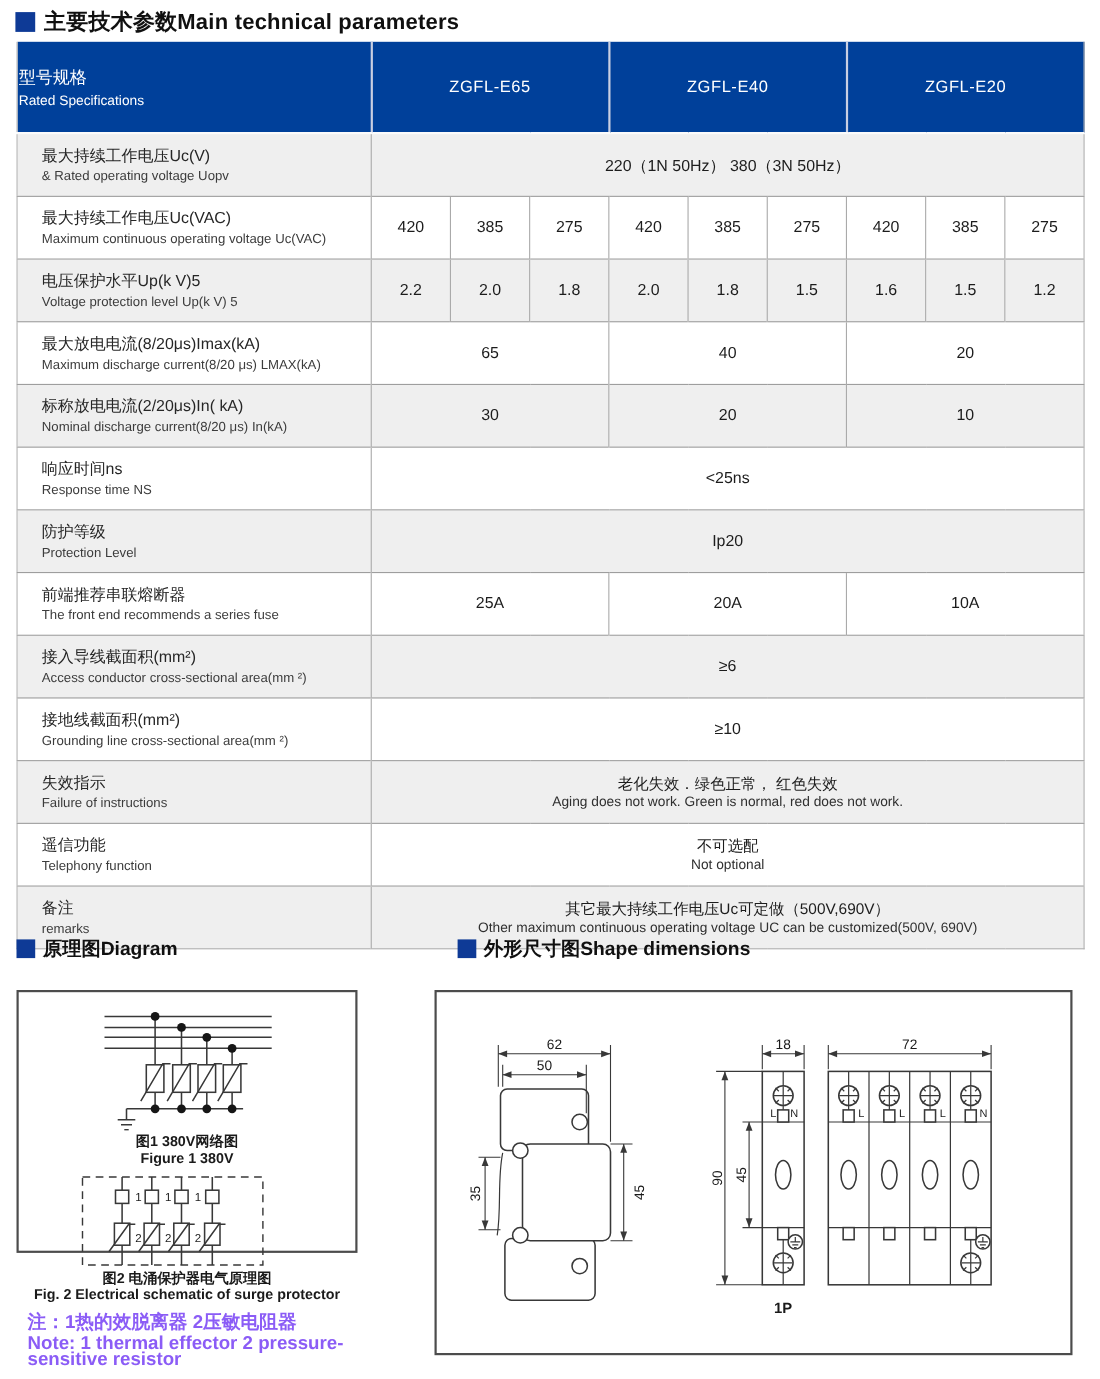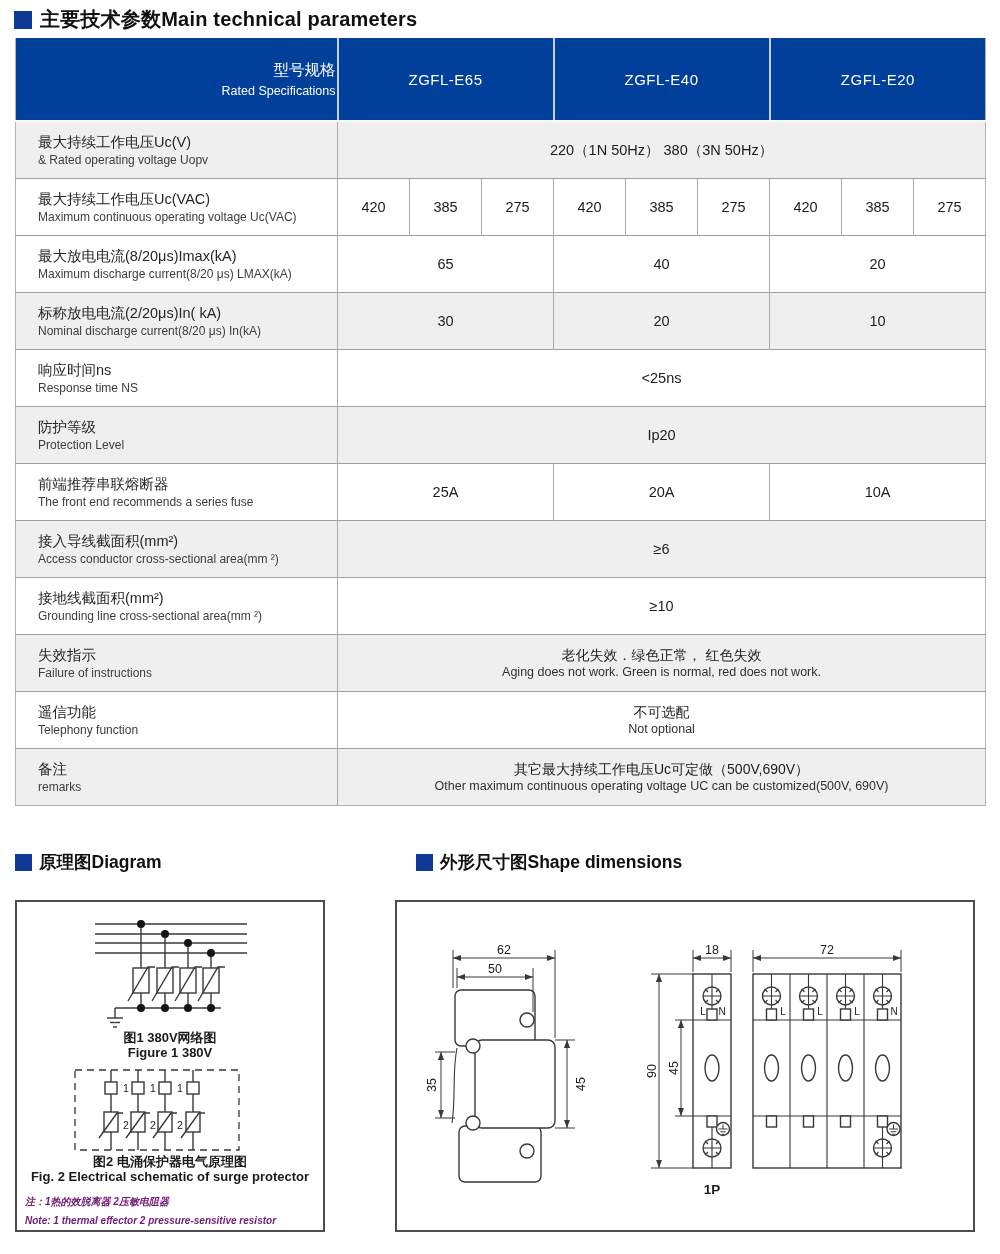--- a/index.html
+++ b/index.html
@@ -11,43 +11,43 @@
   .main-head{position:absolute;left:14px;top:6px;}
   .main-head .txt{margin-left:8px;font-size:20px;font-weight:bold;color:#101010;letter-spacing:.2px;}
   .sub-head .sq{width:17px;height:17px;}
   .sub-head .txt{margin-left:7px;font-size:17.5px;font-weight:bold;color:#101010;}
   .diagram-head{position:absolute;left:15px;top:850px;}
   .shape-head{position:absolute;left:380px;top:850px;padding-left:36px;}
   
   table.params{position:absolute;left:15px;top:38px;width:970px;border-collapse:collapse;
                table-layout:fixed;border:1px solid #b3b3b3;border-top:none;}
   thead th{background:var(--accent,#00409a);color:#fff;height:80px;font-weight:normal;vertical-align:middle;}
-  th.label{text-align:right;}
+  th.label{text-align:left;}
   .th-zh{font-size:15.5px;}
   .th-en{font-size:12.5px;margin-top:3px;}
   th.model{font-size:15px;letter-spacing:.5px;border-left:2px solid #c9cfe2;}
   thead th{border-bottom:2px solid #fbfbfb;}
   tbody td{border-top:1px solid #9e9e9e;height:54px;vertical-align:middle;background:#fff;}
   tbody tr.shade td{background:var(--shade,#efefef);}
   td.label-cell{padding-left:22px;}
   .lab-zh{font-size:14.5px;color:#262626;line-height:19px;}
   .lab-en{font-size:12px;color:#3c3c3c;line-height:15px;margin-top:1px;}
   td.val{border-left:1px solid #aaaaaa;text-align:center;font-size:14.5px;color:#1c1c1c;padding:0 4px;}
   td.val .v-zh{font-size:14px;line-height:18px;}
   td.val .v-en{font-size:12.5px;line-height:16px;color:#303030;}
   
   .fig-box{position:absolute;top:900px;border:2px solid #4c4c4c;box-sizing:border-box;background:#fff;}
-  .diagram-box{left:15px;width:310px;height:332px;}
+  .diagram-box{left:15px;width:310px;height:239px;}
   .shape-box{left:395px;width:580px;height:332px;}
   .diagram-box svg{display:block;margin:0 auto;}
   .svg1{margin-top:6px !important;}
   .svg2{margin-top:8px !important;}
   .cap{text-align:center;font-size:13px;font-weight:600;line-height:15px;color:#1a1a1a;}
   .cap.first{margin-top:2px;}
-  .note{margin:10px 6px 0 8px;font-size:10px;font-weight:600;line-height:15px;color:#701a75;font-style:italic;}
+  .note{margin:10px 6px 0 8px;font-size:17px;font-weight:600;line-height:15px;color:#8b5cf6;}
   .shape-box svg{display:block;}
   
   .ln{stroke:#383838;stroke-width:1.4;fill:none;}
   .lnthin{stroke:#383838;stroke-width:1.1;fill:none;}
   .fillw{fill:#fff;stroke:#383838;stroke-width:1.4;}
   .dot{fill:#161616;}
   .dim{stroke:#383838;stroke-width:1;fill:none;}
   .dimtxt{font-family:"Liberation Sans","DejaVu Sans",sans-serif;font-size:12.5px;fill:#1a1a1a;}
   .termtxt{font-family:"Liberation Sans","DejaVu Sans",sans-serif;font-size:10px;fill:#1a1a1a;}
   .comptxt{font-family:"Liberation Sans","DejaVu Sans",sans-serif;font-size:10.5px;fill:#1a1a1a;}
@@ -102,20 +102,35 @@
           </td>
           <td class="val">420</td>
           <td class="val">385</td>
           <td class="val">275</td>
           <td class="val">420</td>
           <td class="val">385</td>
           <td class="val">275</td>
           <td class="val">420</td>
           <td class="val">385</td>
           <td class="val">275</td>
+        </tr>
+        <tr class="shade">
+          <td class="label-cell">
+            <div class="lab-zh">电压保护水平Up(k V)5</div>
+            <div class="lab-en">Voltage protection level Up(k V) 5</div>
+          </td>
+          <td class="val">2.2</td>
+          <td class="val">2.0</td>
+          <td class="val">1.8</td>
+          <td class="val">2.0</td>
+          <td class="val">1.8</td>
+          <td class="val">1.5</td>
+          <td class="val">1.6</td>
+          <td class="val">1.5</td>
+          <td class="val">1.2</td>
         </tr>
         <tr>
           <td class="label-cell">
             <div class="lab-zh">最大放电电流(8/20μs)Imax(kA)</div>
             <div class="lab-en">Maximum discharge current(8/20 μs) LMAX(kA)</div>
           </td>
           <td colspan="3" class="val">65</td>
           <td colspan="3" class="val">40</td>
           <td colspan="3" class="val">20</td>
         </tr>

